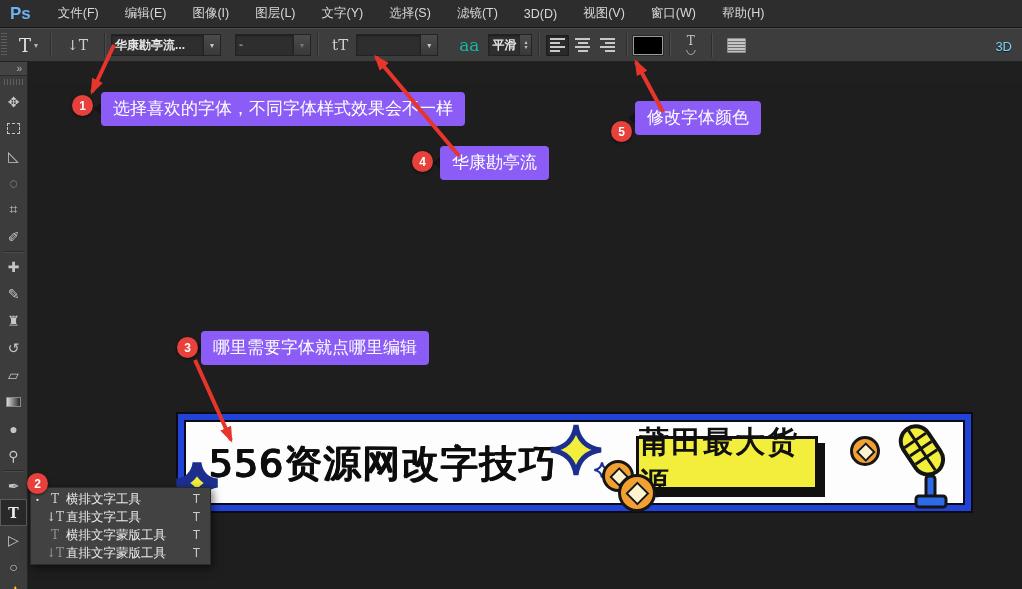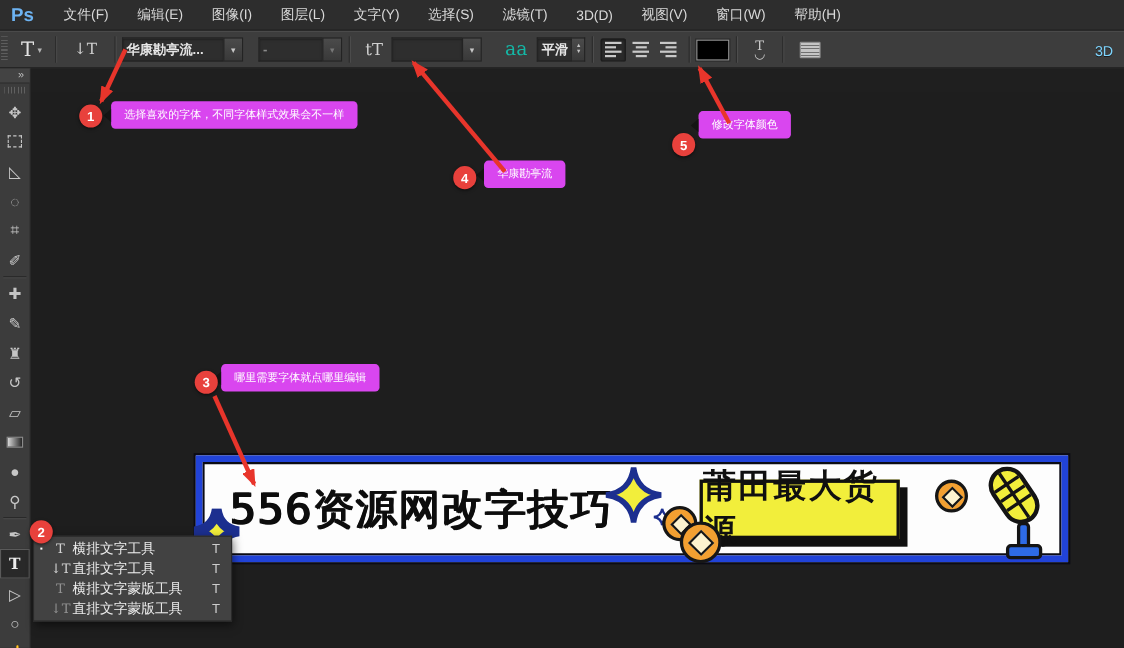--- a/index.html
+++ b/index.html
@@ -103,21 +103,21 @@
   .coin.c1 { left:418px; top:40px; width:32px; height:32px; }
   .coin.c2 { left:434px; top:54px; width:38px; height:38px; }
   .coin.c3 { left:666px; top:16px; width:30px; height:30px; }
   .star-svg { position:absolute; }
   .mic-svg { position:absolute; left:706px; top:4px; }
 
   
   .stepnum { position:absolute; width:21px; height:21px; border-radius:50%; background:#e8413c;
              color:#fff; font-size:12px; font-weight:bold; display:flex; align-items:center;
              justify-content:center; z-index:70; box-shadow:0 1px 3px rgba(0,0,0,.6); }
-  .tip { position:absolute; background:#d946ef; color:#fff; font-size:10px; padding:5px 12px 6px;
+  .tip { position:absolute; background:#8b5cf6; color:#fff; font-size:17px; padding:5px 12px 6px;
          border-radius:4px; white-space:nowrap; z-index:40; }
   .tip::before { content:""; position:absolute; left:-7px; top:50%; margin-top:-6px;
                  border-top:6px solid transparent; border-bottom:6px solid transparent;
                  border-right:7px solid #141414; }
 
   
   .flyout { position:absolute; left:30px; top:487px; width:181px; background:#424242;
             border:1px solid #2a2a2a; box-shadow:2px 3px 8px rgba(0,0,0,.55); z-index:60;
             padding:2px 0; }
   .fly-item { height:18px; display:flex; align-items:center; color:#ececec; font-size:12.5px; }

